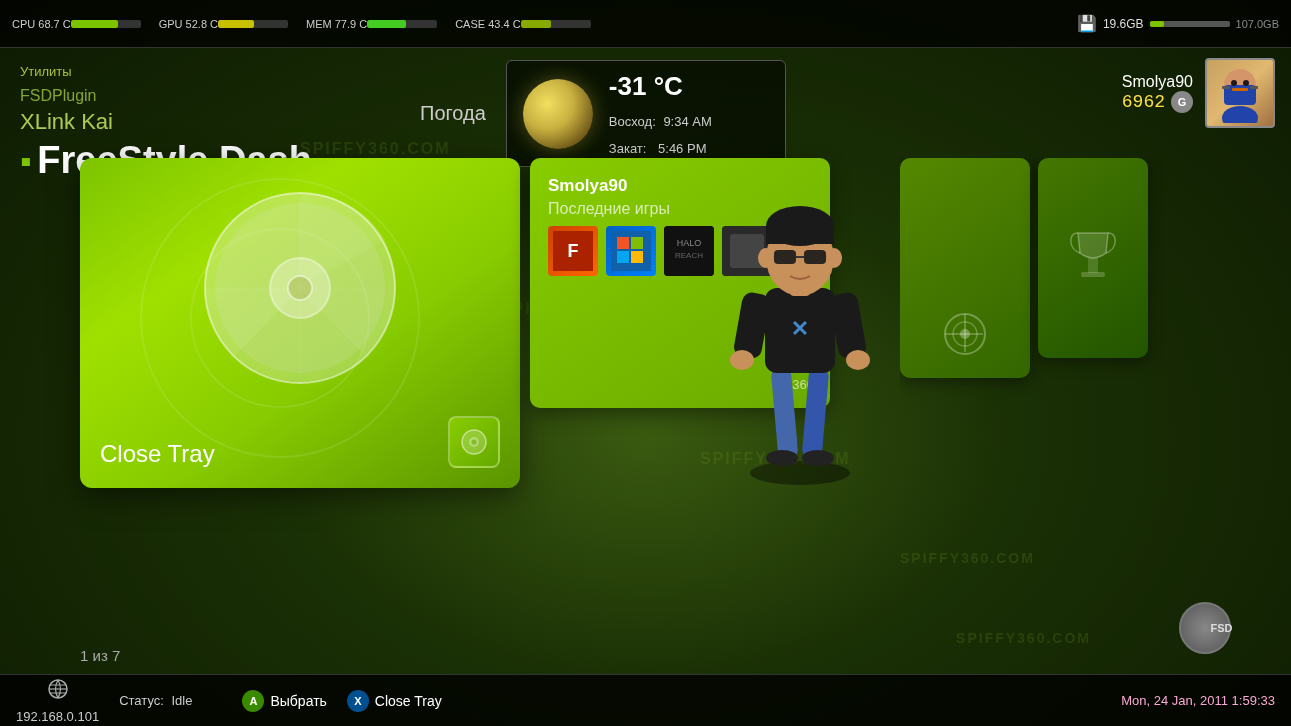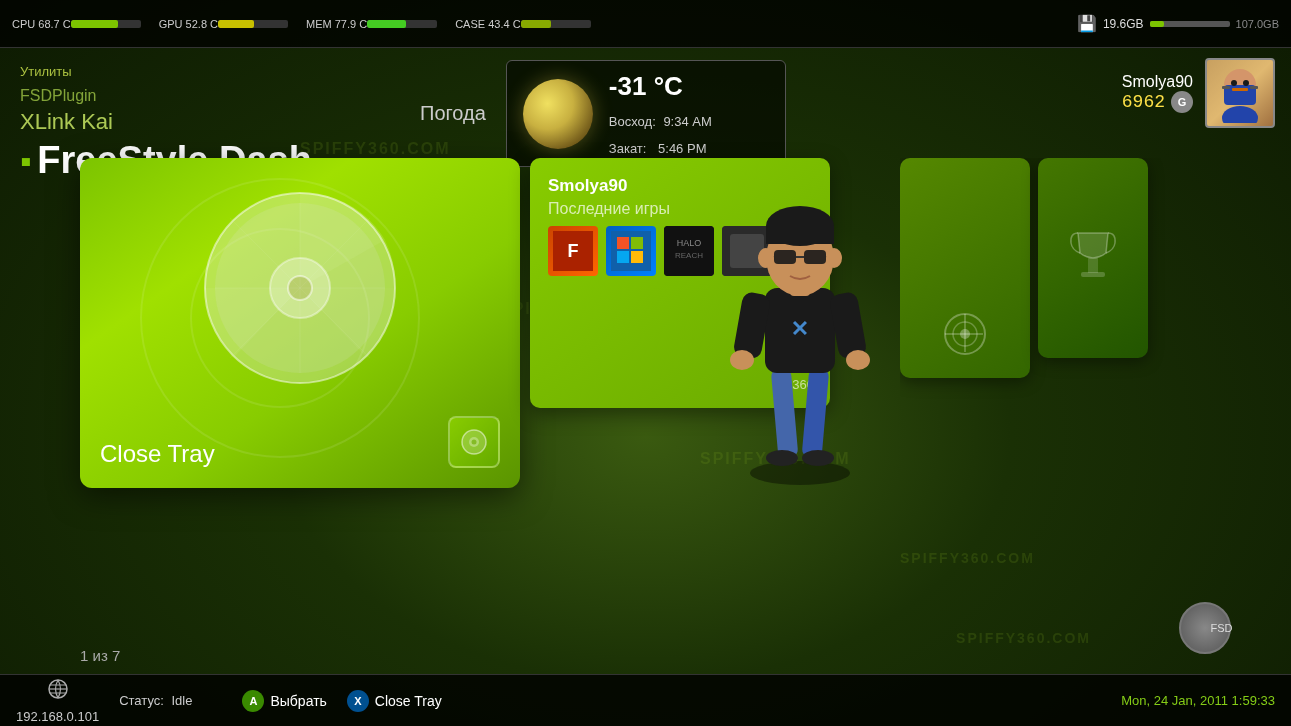--- a/index.html
+++ b/index.html
@@ -516,21 +516,21 @@
     }
 
     .bottom-status {
       font-size: 13px;
       color: #ccc;
     }
 
     .bottom-datetime {
       margin-left: auto;
       font-size: 13px;
-      color: #84cc16;
+      color: #f9a8d4;
     }
 
     .btn-action {
       display: flex;
       align-items: center;
       gap: 6px;
       font-size: 14px;
       color: #fff;
       cursor: pointer;
     }
@@ -820,21 +820,21 @@
         <rect x="20" y="30" width="10" height="15" fill="rgba(255,255,255,0.15)"></rect>
         <rect x="13" y="44" width="24" height="5" rx="2" fill="rgba(255,255,255,0.2)"></rect>
         <path d="M10,5 Q2,5 3,15 Q4,22 12,25" fill="none" stroke="rgba(255,255,255,0.3)" stroke-width="1.5"></path>
         <path d="M40,5 Q48,5 47,15 Q46,22 38,25" fill="none" stroke="rgba(255,255,255,0.3)" stroke-width="1.5"></path>
       </svg>
     </div>
 
   </div>
 
   <div style="position:absolute;bottom:20px;right:60px;width:52px;height:52px;border-radius:50%;background:radial-gradient(circle,#888,#555);border:2px solid #777;display:flex;align-items:center;justify-content:center;">
-    <span style="font-size:11px;font-weight:normal;color:#ddd;padding-left:33px;">FSD</span>
+    <span style="font-size:11px;font-weight:bold;color:#ddd;padding-left:33px;">FSD</span>
   </div>
 
 </div>
 
 <div class="bottom-bar">
   <div class="bottom-ip">
     <div class="network-icon">
       <svg width="22" height="22" viewBox="0 0 22 22">
         <circle cx="11" cy="11" r="9" fill="none" stroke="#aaa" stroke-width="1.5"></circle>
         <path d="M11,2 Q16,11 11,20" fill="none" stroke="#aaa" stroke-width="1.2"></path>

